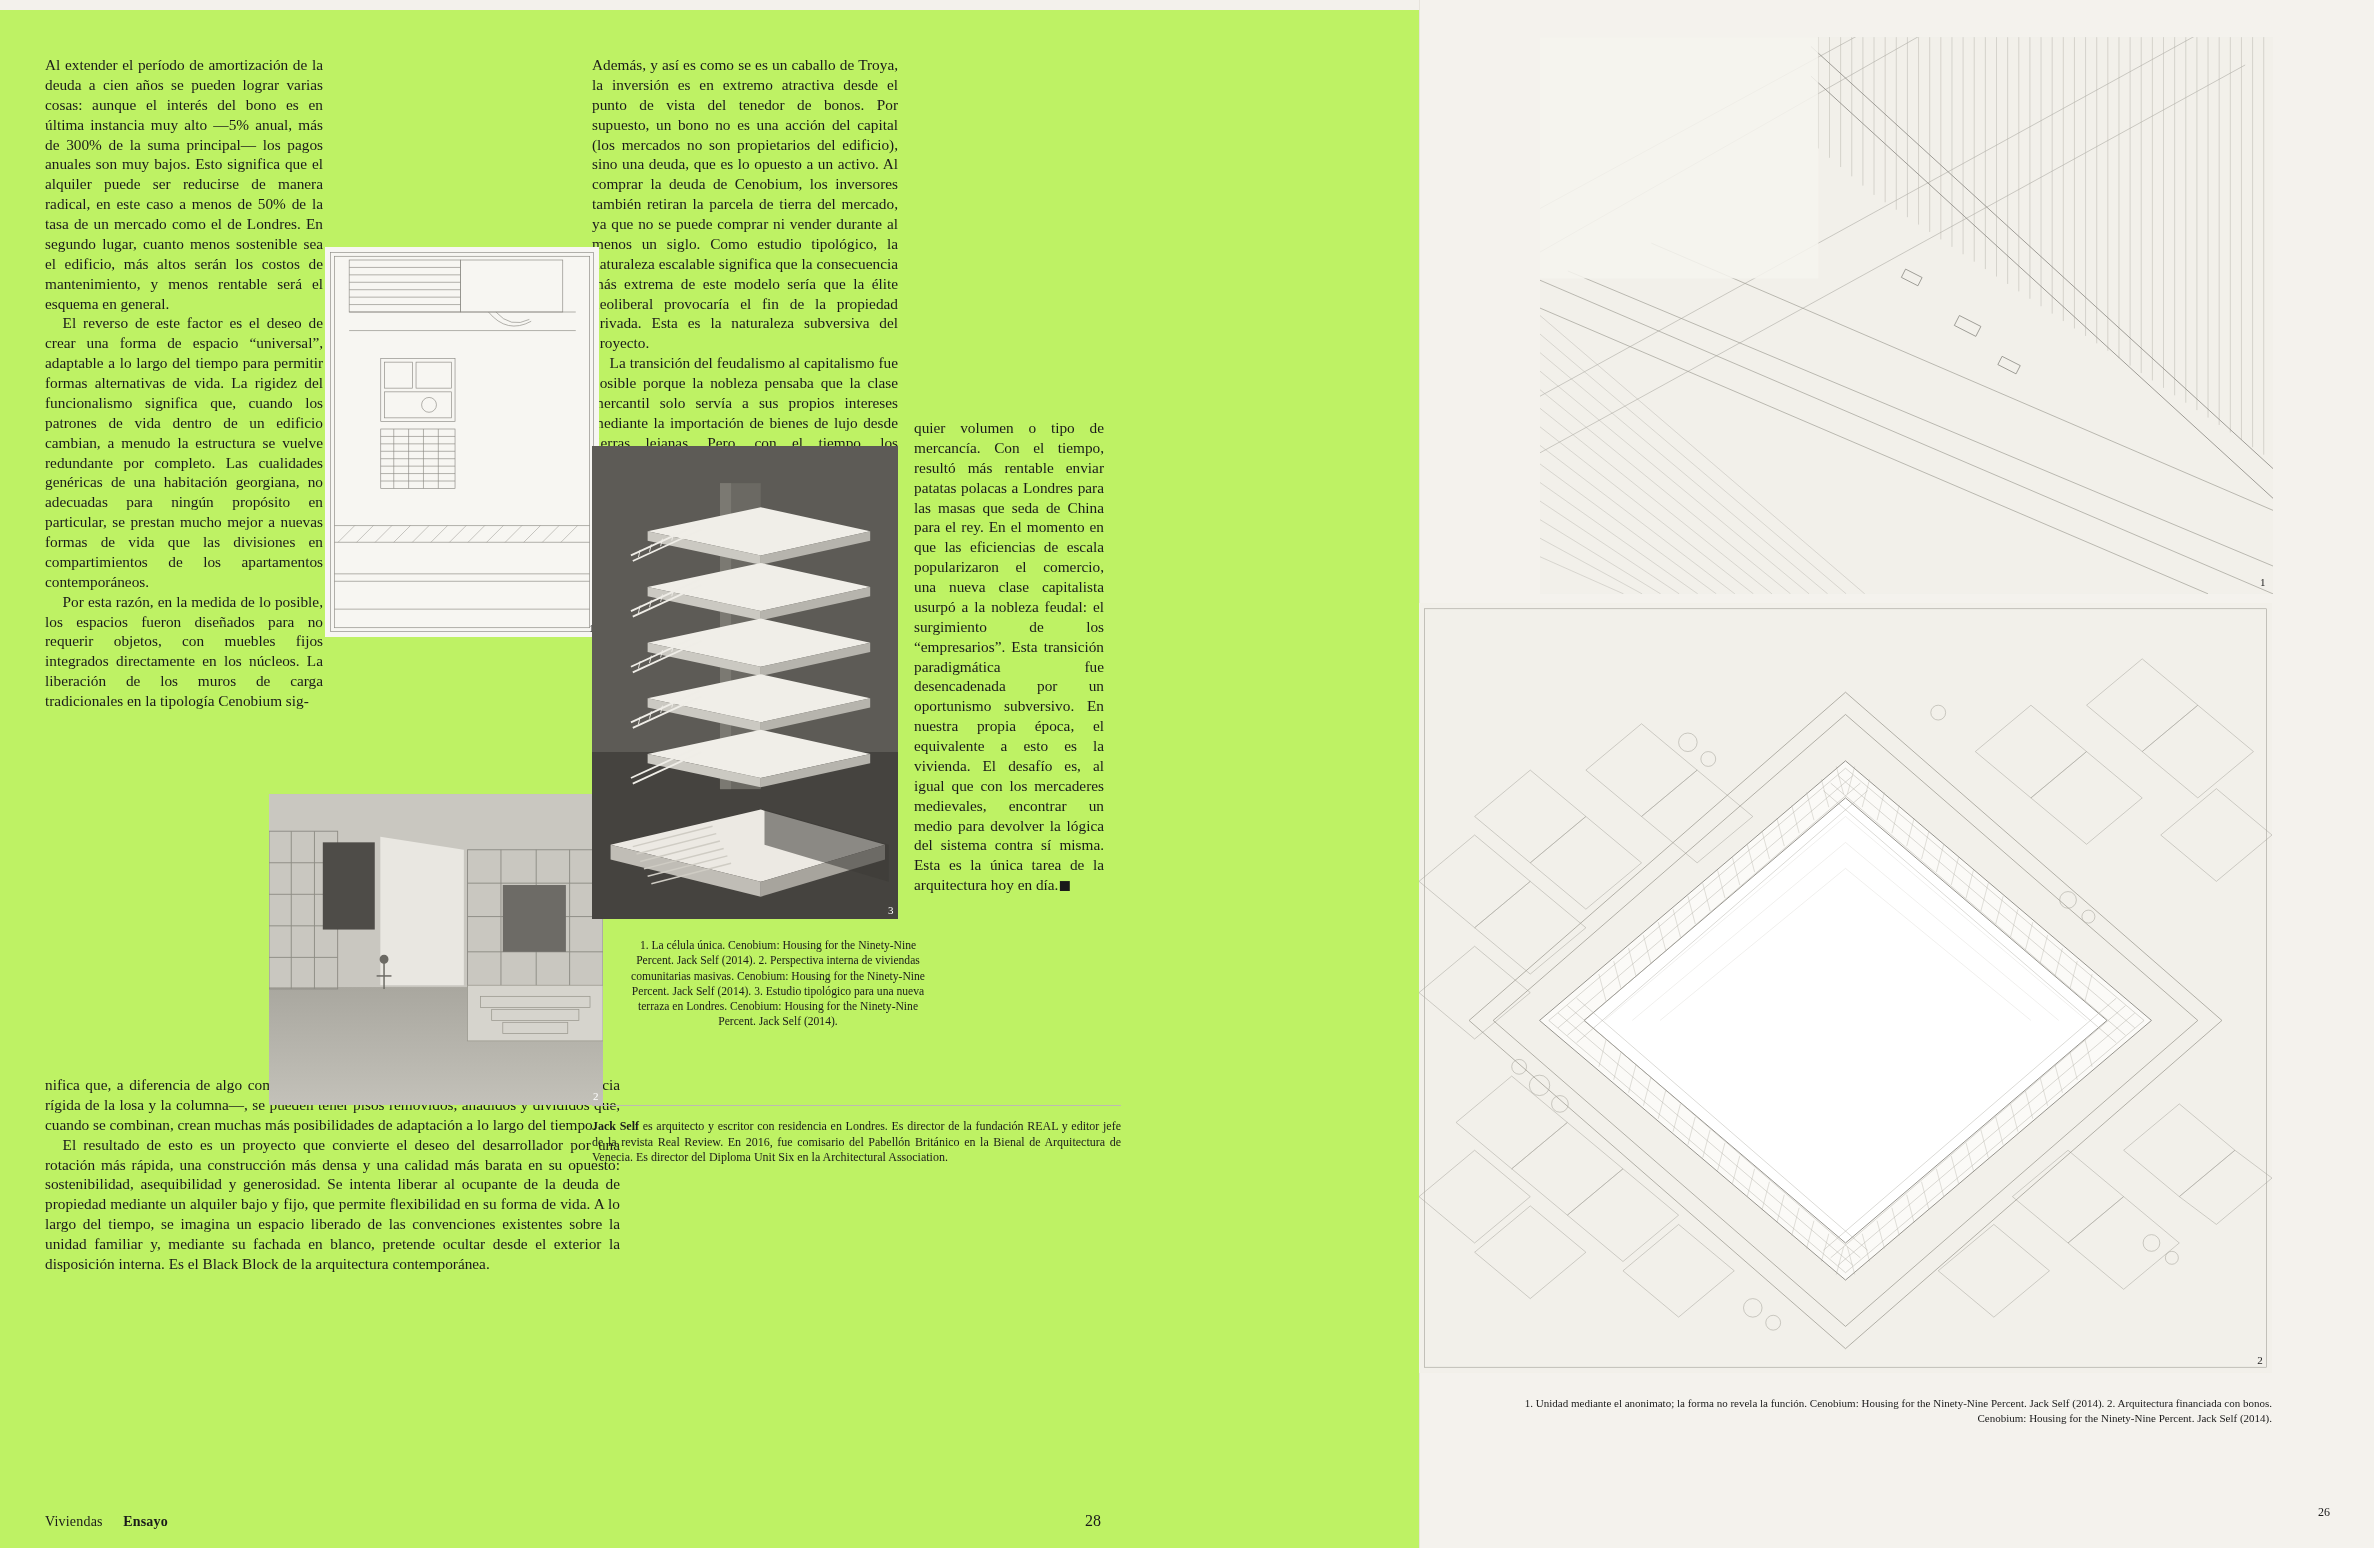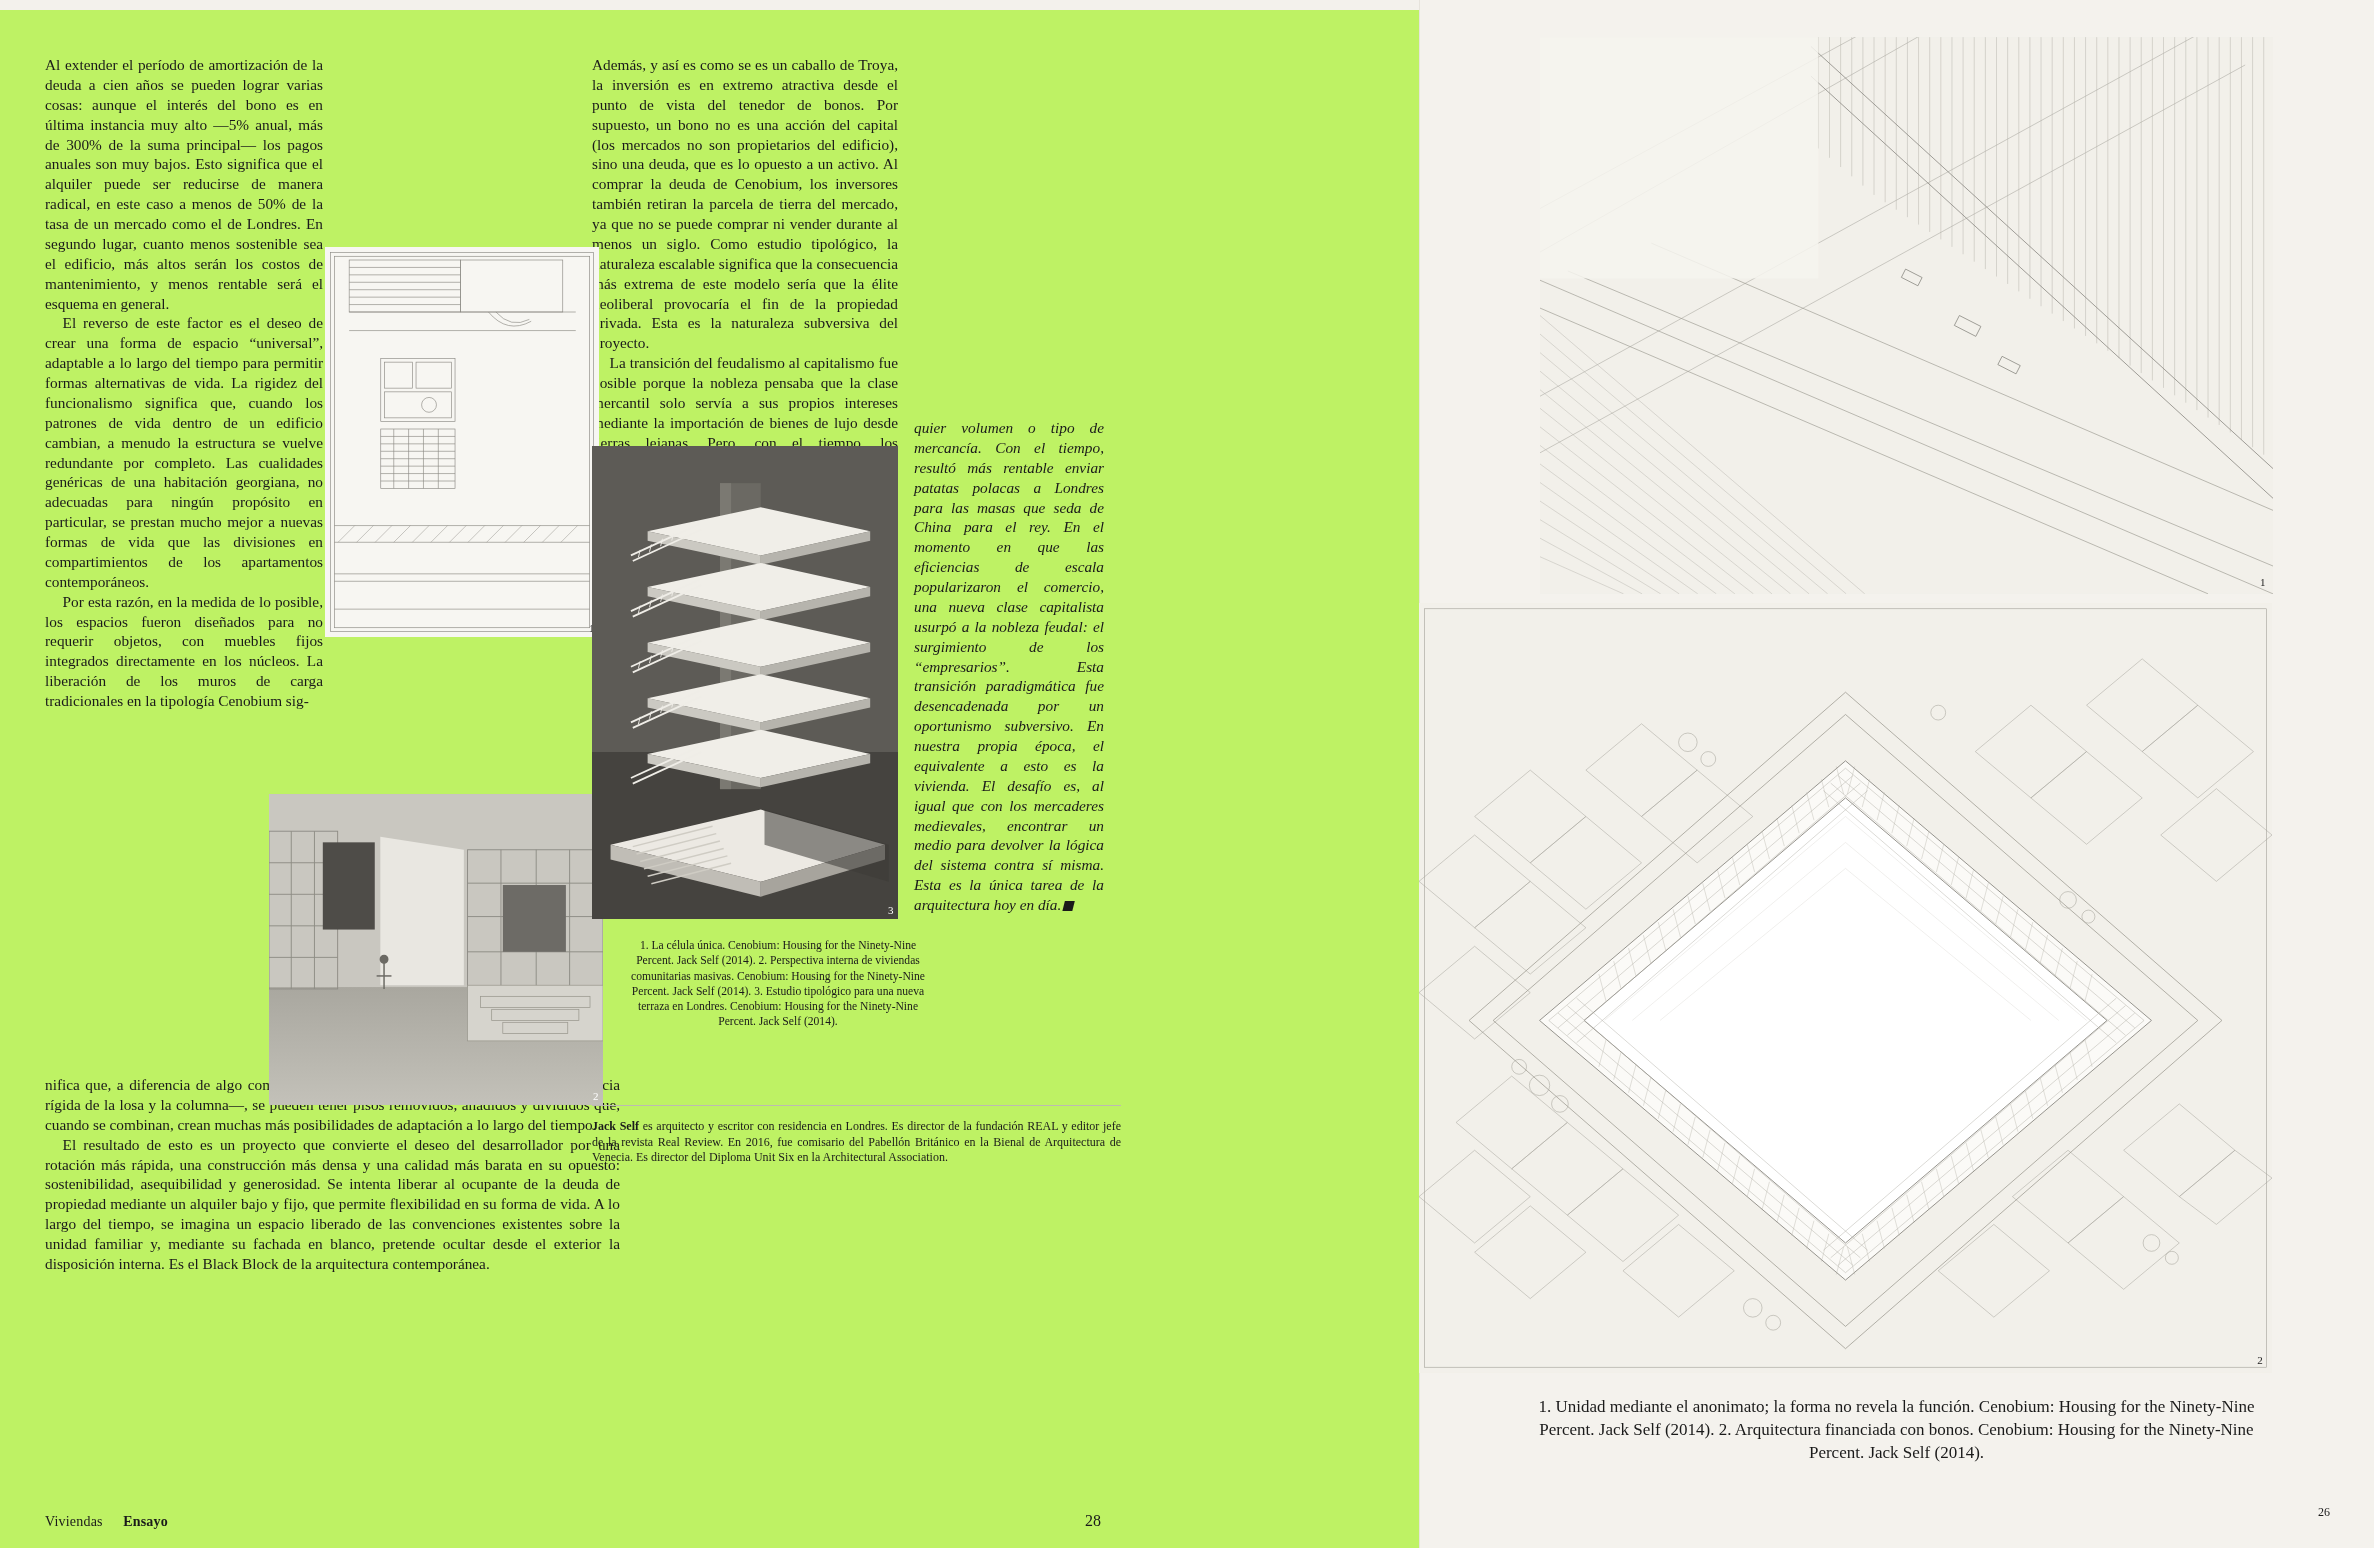--- a/index.html
+++ b/index.html
@@ -42,21 +42,21 @@
   }
   .col p {
     margin: 0;
     text-indent: 1.15em;
   }
   .col p.first { text-indent: 0; }
 
   #col1 { left: 45px;  top: 45px;  width: 278px; }
   #col1b{ left: 45px;  top: 1065px; width: 575px; }
   #col2 { left: 592px; top: 45px;  width: 306px; }
-  #col3 { left: 914px; top: 408px; width: 190px; font-style: italic; }
+  #col3 { left: 914px; top: 408px; width: 190px; }
 
   
   .fig {
     position: absolute;
   }
   .fig .num {
     position: absolute;
     right: 4.6px; bottom: 2.8px;
     font-size: 11px;
     color: #222;
@@ -120,23 +120,23 @@
     overflow: hidden;
   }
   .fignum-r {
     position: absolute;
     font-size: 11px;
     color: #222;
   }
   #cap-right {
     position: absolute;
     left: 1521px; top: 1396px; width: 751px;
-    font-size: 17px;
+    font-size: 11px;
     line-height: 1.35;
-    text-align: center;
+    text-align: right;
     font-family: Liberation Serif, serif;
   }
 
   
   .footer {
     position: absolute;
     bottom: 28px;
     font-size: 14px;
     margin-top: 8px;
   }

